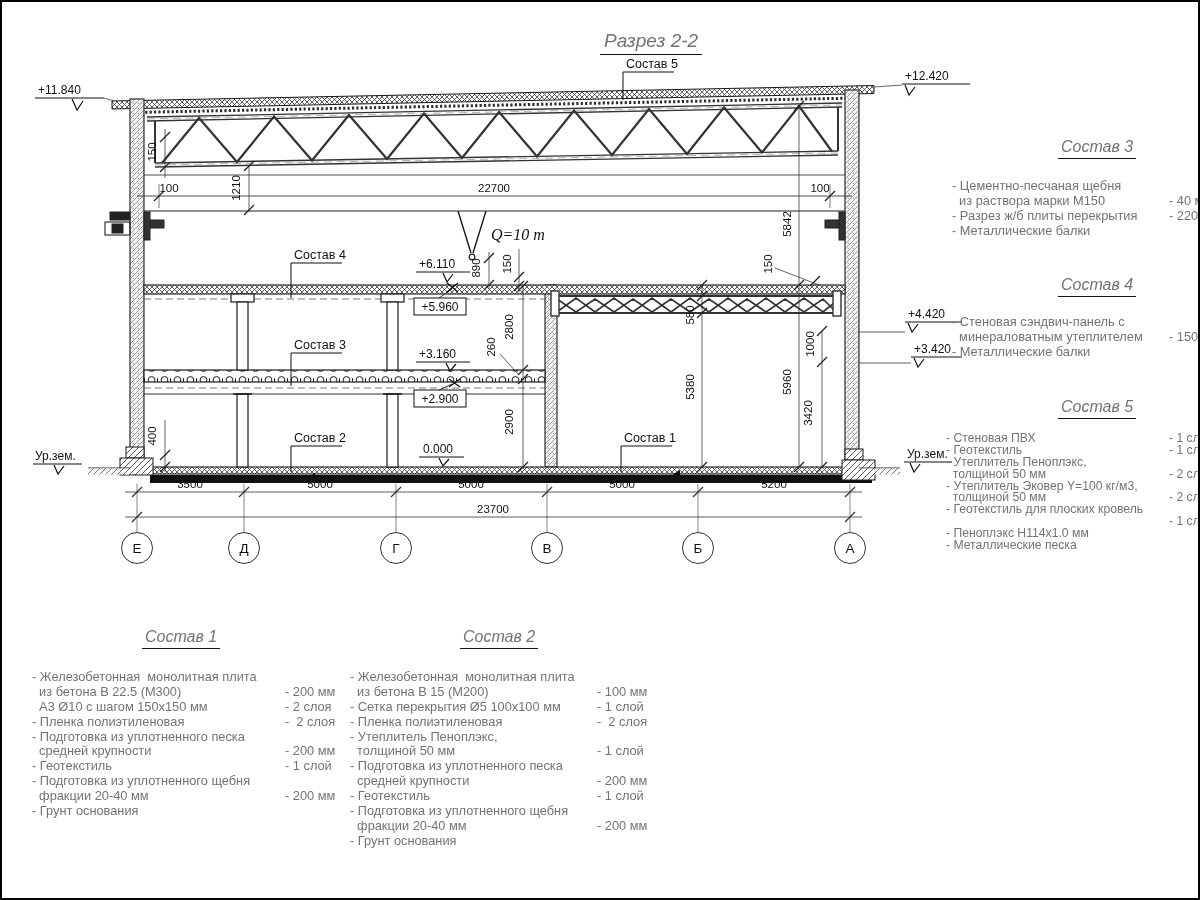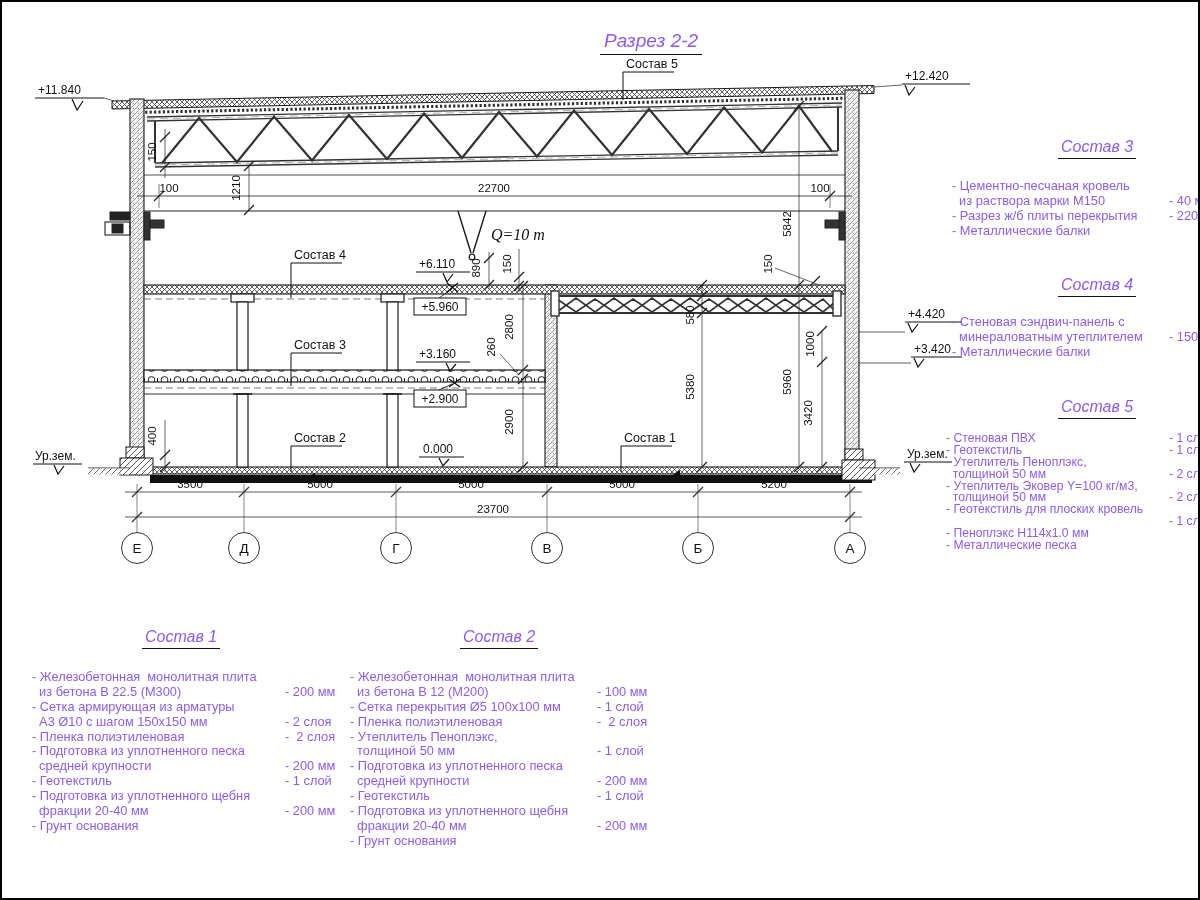--- a/index.html
+++ b/index.html
@@ -1,19 +1,19 @@
 <!DOCTYPE html>
 <html><head>
 <meta charset="utf-8">
 <style>
   html,body{margin:0;padding:0;background:#e8e8e8;}
   .page{
     position:relative;width:1200px;height:900px;background:#ffffff;
     border:2px solid #000;box-sizing:border-box;overflow:hidden;
-    font-family:"Liberation Sans",sans-serif;color:#8b5cf6;
+    font-family:"Liberation Sans",sans-serif;color:#737373;
   }
   .title{
     position:absolute;left:598px;top:28px;
     font-style:italic;font-size:19px;font-weight:500;
     border-bottom:1.6px solid #111;padding:0 4px 2px 4px;
   }
   .spec-heading{
     position:absolute;font-style:italic;font-size:16px;
     border-bottom:1.4px solid #111;padding:0 3px 2px 3px;
   }
@@ -326,21 +326,21 @@
       <text class="grid" x="394" y="551" text-anchor="middle">Г</text>
       <text class="grid" x="545" y="551" text-anchor="middle">В</text>
       <text class="grid" x="696" y="551" text-anchor="middle">Б</text>
       <text class="grid" x="848" y="551" text-anchor="middle">А</text>
     </g>
   </svg>
 
   <div class="spec-heading" style="left:1056px;top:136px;">Состав 3</div>
   <div class="spec" style="left:950px;top:176px;width:250px;--vx:217px;">
     <div class="srow">
-        <span class="st">- Цементно-песчаная кровель</span>
+        <span class="st">- Цементно-песчаная щебня</span>
         <span class="sv"></span>
       </div>
     <div class="srow">
         <span class="st">  из раствора марки М150</span>
         <span class="sv">- 40 мм</span>
       </div>
     <div class="srow">
         <span class="st">- Разрез ж/б плиты перекрытия</span>
         <span class="sv">- 220 мм</span>
       </div>
@@ -414,24 +414,20 @@
   <div class="spec" style="left:30px;top:667px;width:312px;--vx:253px;">
     <div class="srow">
         <span class="st">- Железобетонная  монолитная плита</span>
         <span class="sv"></span>
       </div>
     <div class="srow">
         <span class="st">  из бетона В 22.5 (М300)</span>
         <span class="sv">- 200 мм</span>
       </div>
     <div class="srow">
-        <span class="st">- Сетка армирующая из арматуры</span>
-        <span class="sv"></span>
-      </div>
-    <div class="srow">
         <span class="st">  А3 Ø10 с шагом 150х150 мм</span>
         <span class="sv">- 2 слоя</span>
       </div>
     <div class="srow">
         <span class="st">- Пленка полиэтиленовая</span>
         <span class="sv">-  2 слоя</span>
       </div>
     <div class="srow">
         <span class="st">- Подготовка из уплотненного песка</span>
         <span class="sv"></span>
@@ -458,21 +454,21 @@
       </div>
   </div>
 
   <div class="spec-heading" style="left:458px;top:626px;">Состав 2</div>
   <div class="spec" style="left:348px;top:667px;width:312px;--vx:247px;">
     <div class="srow">
         <span class="st">- Железобетонная  монолитная плита</span>
         <span class="sv"></span>
       </div>
     <div class="srow">
-        <span class="st">  из бетона В 12 (М200)</span>
+        <span class="st">  из бетона В 15 (М200)</span>
         <span class="sv">- 100 мм</span>
       </div>
     <div class="srow">
         <span class="st">- Сетка перекрытия Ø5 100х100 мм</span>
         <span class="sv">- 1 слой</span>
       </div>
     <div class="srow">
         <span class="st">- Пленка полиэтиленовая</span>
         <span class="sv">-  2 слоя</span>
       </div>

